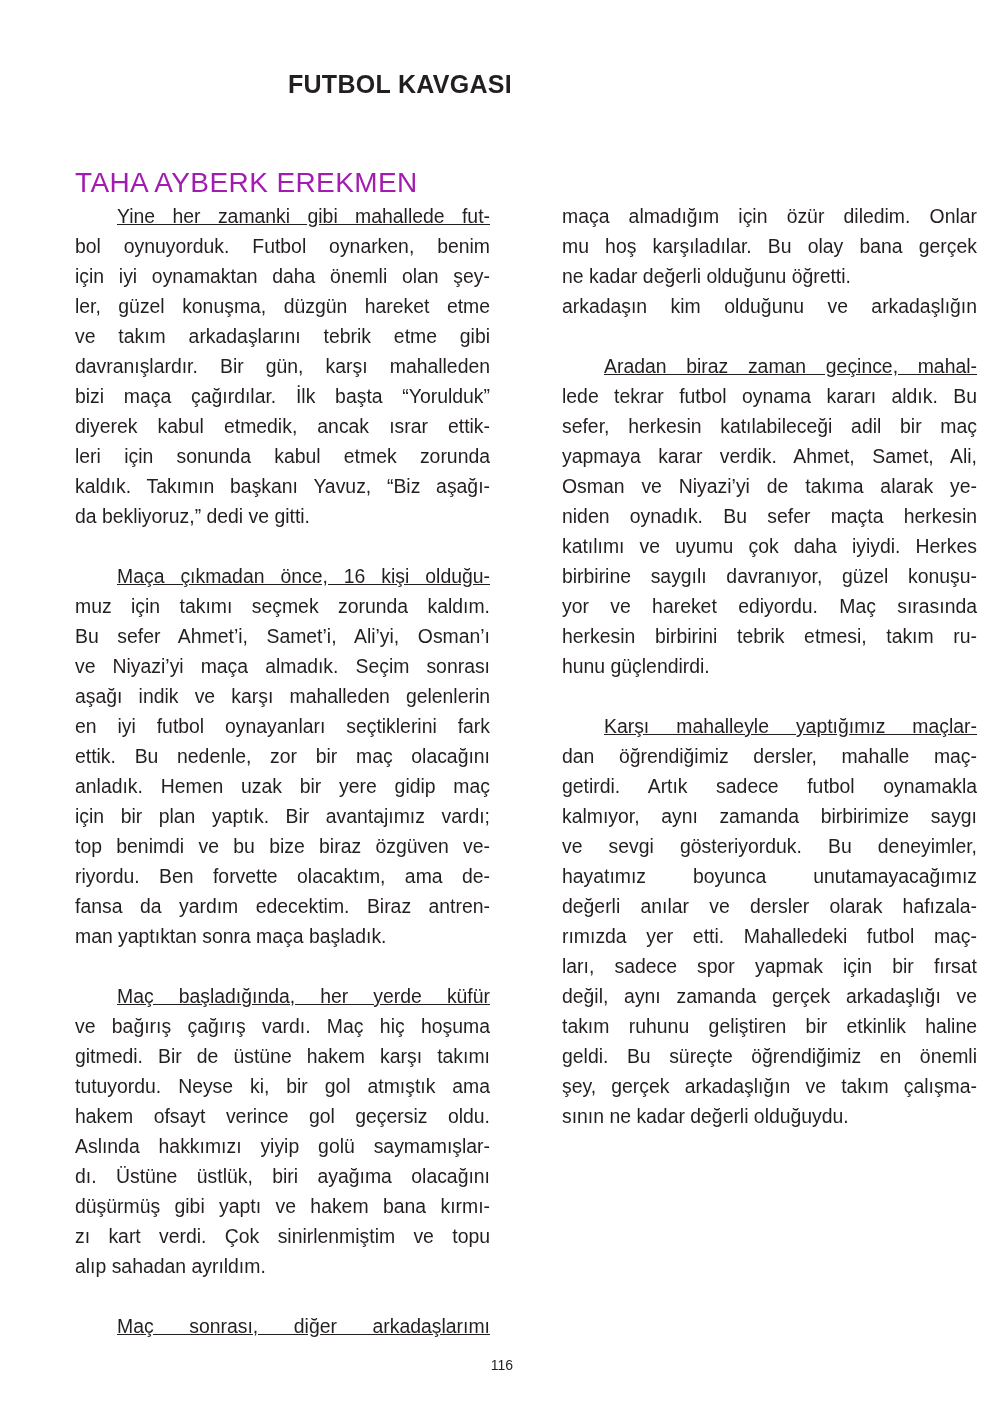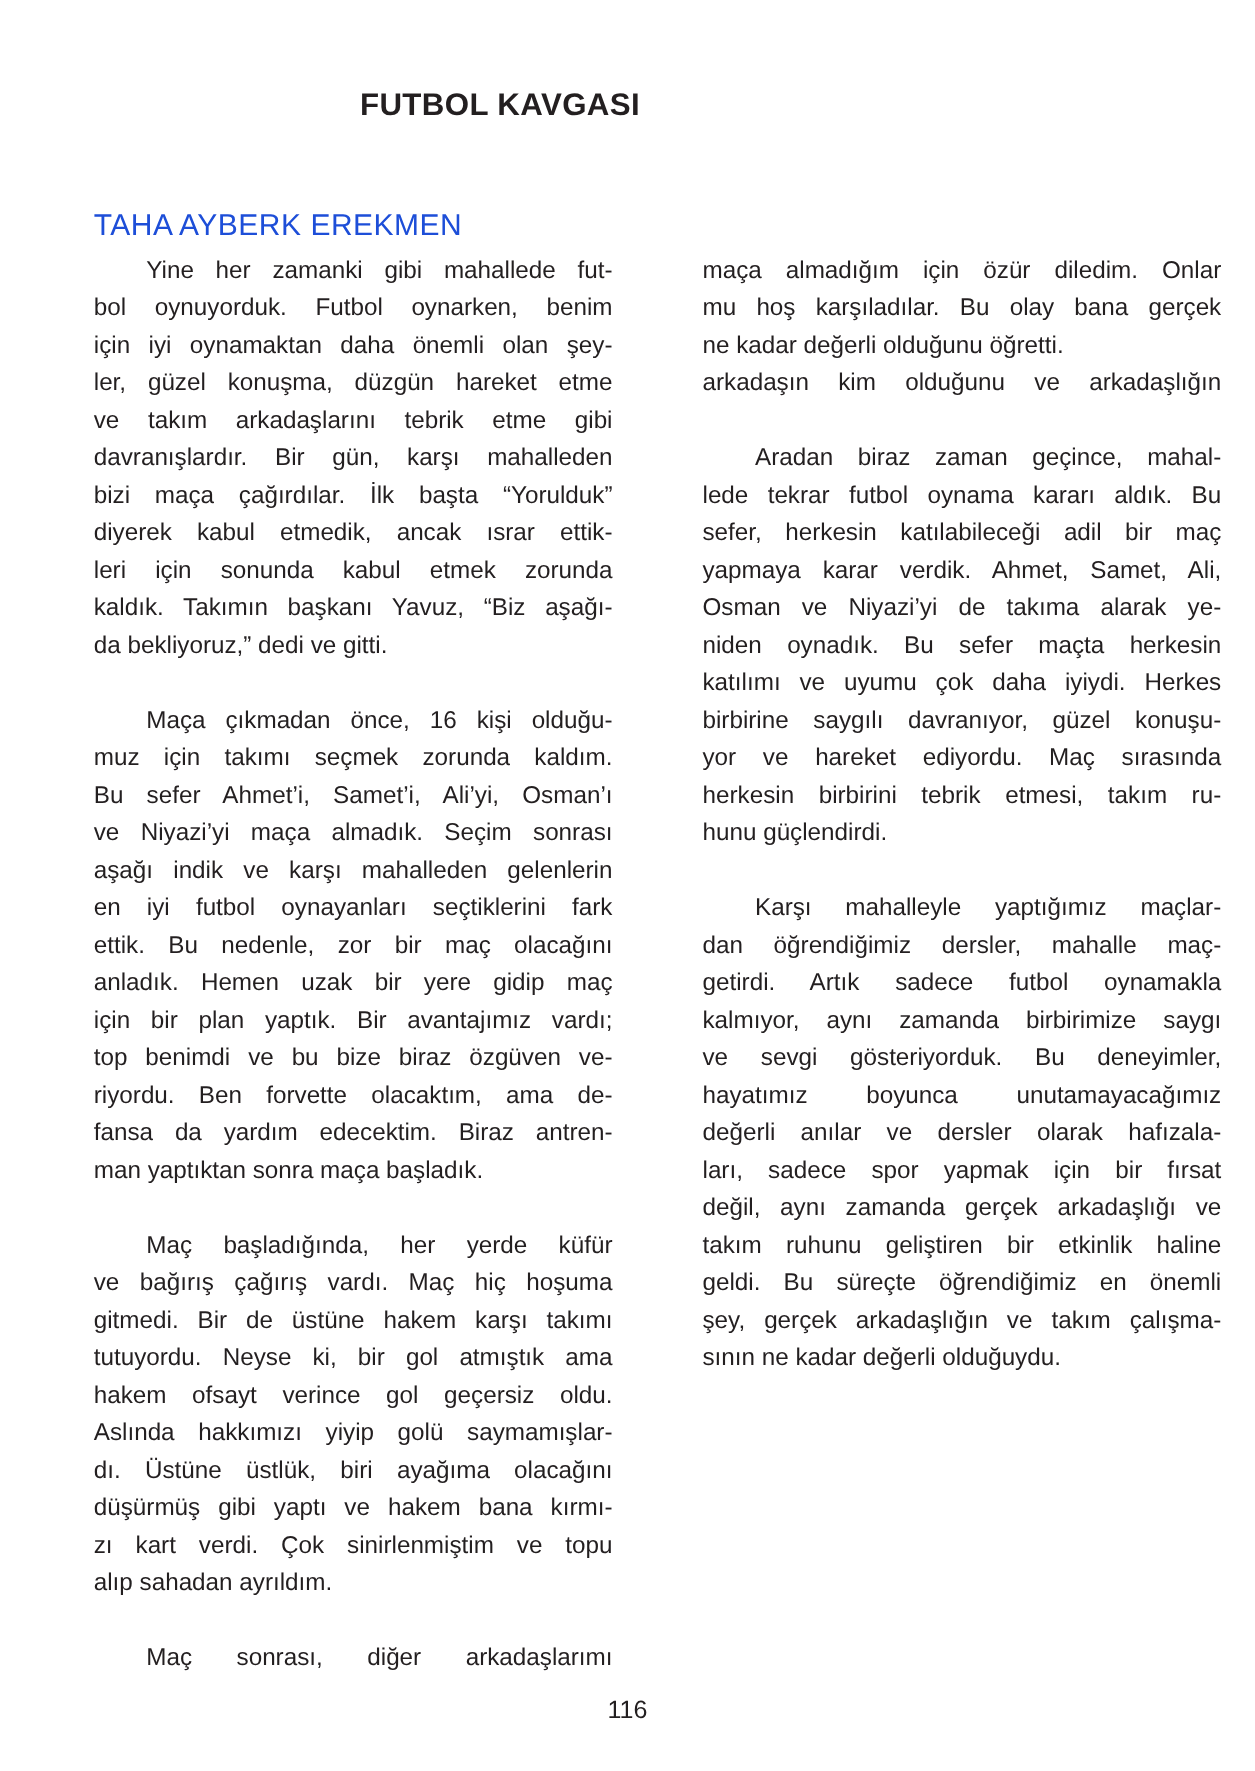--- a/index.html
+++ b/index.html
@@ -18,49 +18,49 @@
       text-align: center;
       font-size: 25px;
       font-weight: bold;
       letter-spacing: 0.3px;
       color: #231f20;
     }
     .author {
       position: absolute;
       top: 167px;
       left: 75px;
-      font-size: 24px;
+      font-size: 28px;
       letter-spacing: 0.4px;
-      color: #1d4ed8;
+      color: #a21caf;
     }
     .column {
       position: absolute;
       font-size: 19.4px;
       color: #231f20;
     }
     .col-left { left: 75px; top: 201px; width: 415px; }
     .col-right { left: 514px; top: 201px; width: 415px; margin-left: 48px; }
     .para { margin-bottom: 30px; }
     .line {
       display: block;
       height: 30px;
       line-height: 30px;
       white-space: nowrap;
       text-align: justify;
       text-align-last: justify;
     }
     .line.last { text-align-last: left; }
-    .line.indent { padding-left: 42px; }
+    .line.indent { padding-left: 42px; text-decoration: underline; }
     .page-number {
       position: absolute;
       top: 1357px;
       left: 0;
       width: 1004px;
       text-align: center;
-      font-size: 20px;
+      font-size: 14px;
       color: #231f20;
     }
   </style>
 </head>
 <body>
 
 <h1 class="title">FUTBOL KAVGASI</h1>
 <div class="author">TAHA AYBERK EREKMEN</div>
 
 <div class="column col-left">
@@ -130,20 +130,21 @@
     <span class="line last">hunu güçlendirdi.</span>
   </div>
   <div class="para">
     <span class="line indent">Karşı mahalleyle yaptığımız maçlar-</span>
     <span class="line">dan öğrendiğimiz dersler, mahalle maç-</span>
     <span class="line">getirdi. Artık sadece futbol oynamakla</span>
     <span class="line">kalmıyor, aynı zamanda birbirimize saygı</span>
     <span class="line">ve sevgi gösteriyorduk. Bu deneyimler,</span>
     <span class="line">hayatımız boyunca unutamayacağımız</span>
     <span class="line">değerli anılar ve dersler olarak hafızala-</span>
+    <span class="line">rımızda yer etti. Mahalledeki futbol maç-</span>
     <span class="line">ları, sadece spor yapmak için bir fırsat</span>
     <span class="line">değil, aynı zamanda gerçek arkadaşlığı ve</span>
     <span class="line">takım ruhunu geliştiren bir etkinlik haline</span>
     <span class="line">geldi. Bu süreçte öğrendiğimiz en önemli</span>
     <span class="line">şey, gerçek arkadaşlığın ve takım çalışma-</span>
     <span class="line last">sının ne kadar değerli olduğuydu.</span>
   </div>
 </div>
 
 <div class="page-number">116</div>

